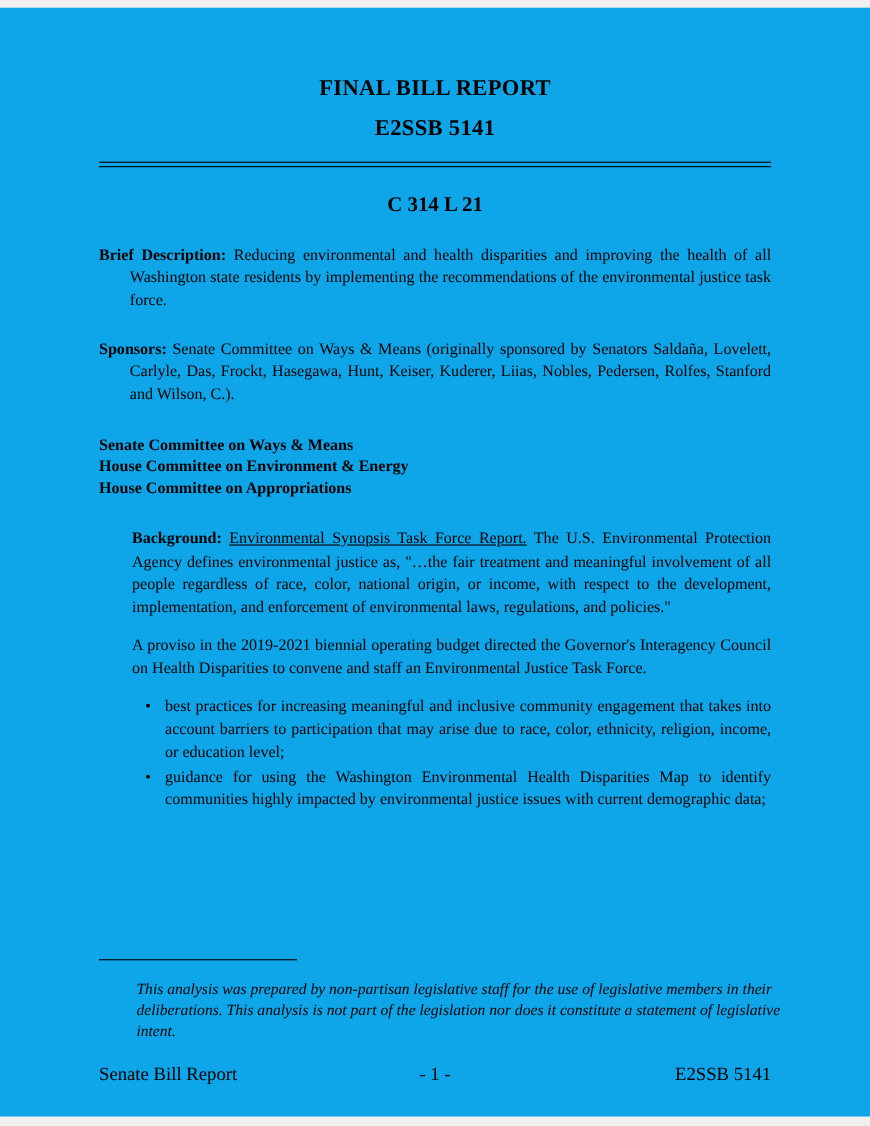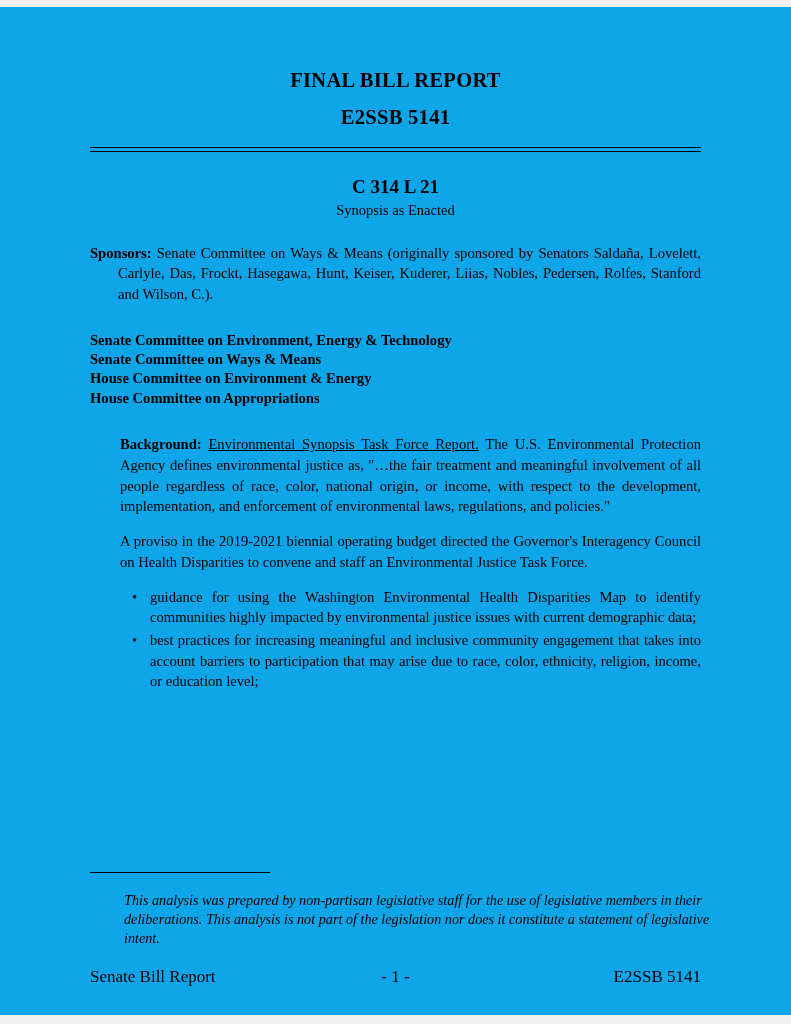--- a/index.html
+++ b/index.html
@@ -154,48 +154,50 @@
 <div class="page">
 
   <div class="content">
 
     <div class="doc-title">FINAL BILL REPORT</div>
     <div class="doc-subtitle">E2SSB 5141</div>
 
     <div class="double-rule"></div>
 
     <div class="chapter-line">C 314 L 21</div>
-    <div class="synopsis-line">Synopsis as Enacted</div>
-
+
+    <div class="field-block">
+      <span class="lbl">Brief Description:</span>
+      <span>Reducing environmental and health disparities and improving the health of all Washington state residents by implementing the recommendations of the environmental justice task force.</span>
+    </div>
 
     <div class="field-block">
       <span class="lbl">Sponsors:</span>
       <span>Senate Committee on Ways &amp; Means (originally sponsored by Senators Saldaña, Lovelett, Carlyle, Das, Frockt, Hasegawa, Hunt, Keiser, Kuderer, Liias, Nobles, Pedersen, Rolfes, Stanford and Wilson, C.).</span>
     </div>
 
     <div class="committees">
-      <div>Senate Committee on Environment, Energy &amp; Technology</div>
       <div>Senate Committee on Ways &amp; Means</div>
       <div>House Committee on Environment &amp; Energy</div>
       <div>House Committee on Appropriations</div>
     </div>
 
     <div class="body-area">
 
       <p class="para">
         <span class="lbl">Background:</span>
         <span class="ul">Environmental Synopsis Task Force Report.</span><span> The U.S. Environmental Protection Agency defines environmental justice as, "…the fair treatment and meaningful involvement of all people regardless of race, color, national origin, or income, with respect to the development, implementation, and enforcement of environmental laws, regulations, and policies."</span>
       </p>
 
       <p class="para">A proviso in the 2019-2021 biennial operating budget directed the Governor's Interagency Council on Health Disparities to convene and staff an Environmental Justice Task Force.</p>
 
 
       <ul class="bullets">
+        <li>best practices for increasing meaningful and inclusive community engagement that takes into account barriers to participation that may arise due to race, color, ethnicity, religion, income, or education level;</li>
         <li>guidance for using the Washington Environmental Health Disparities Map to identify communities highly impacted by environmental justice issues with current demographic data;</li>
-        <li>best practices for increasing meaningful and inclusive community engagement that takes into account barriers to participation that may arise due to race, color, ethnicity, religion, income, or education level;</li>
       </ul>
 
     </div>
 
   </div>
 
   <div class="footnote-rule"></div>
   <div class="footnote">This analysis was prepared by non-partisan legislative staff for the use of legislative members in their deliberations. This analysis is not part of the legislation nor does it constitute a statement of legislative intent.</div>
 
   <div class="footer">

